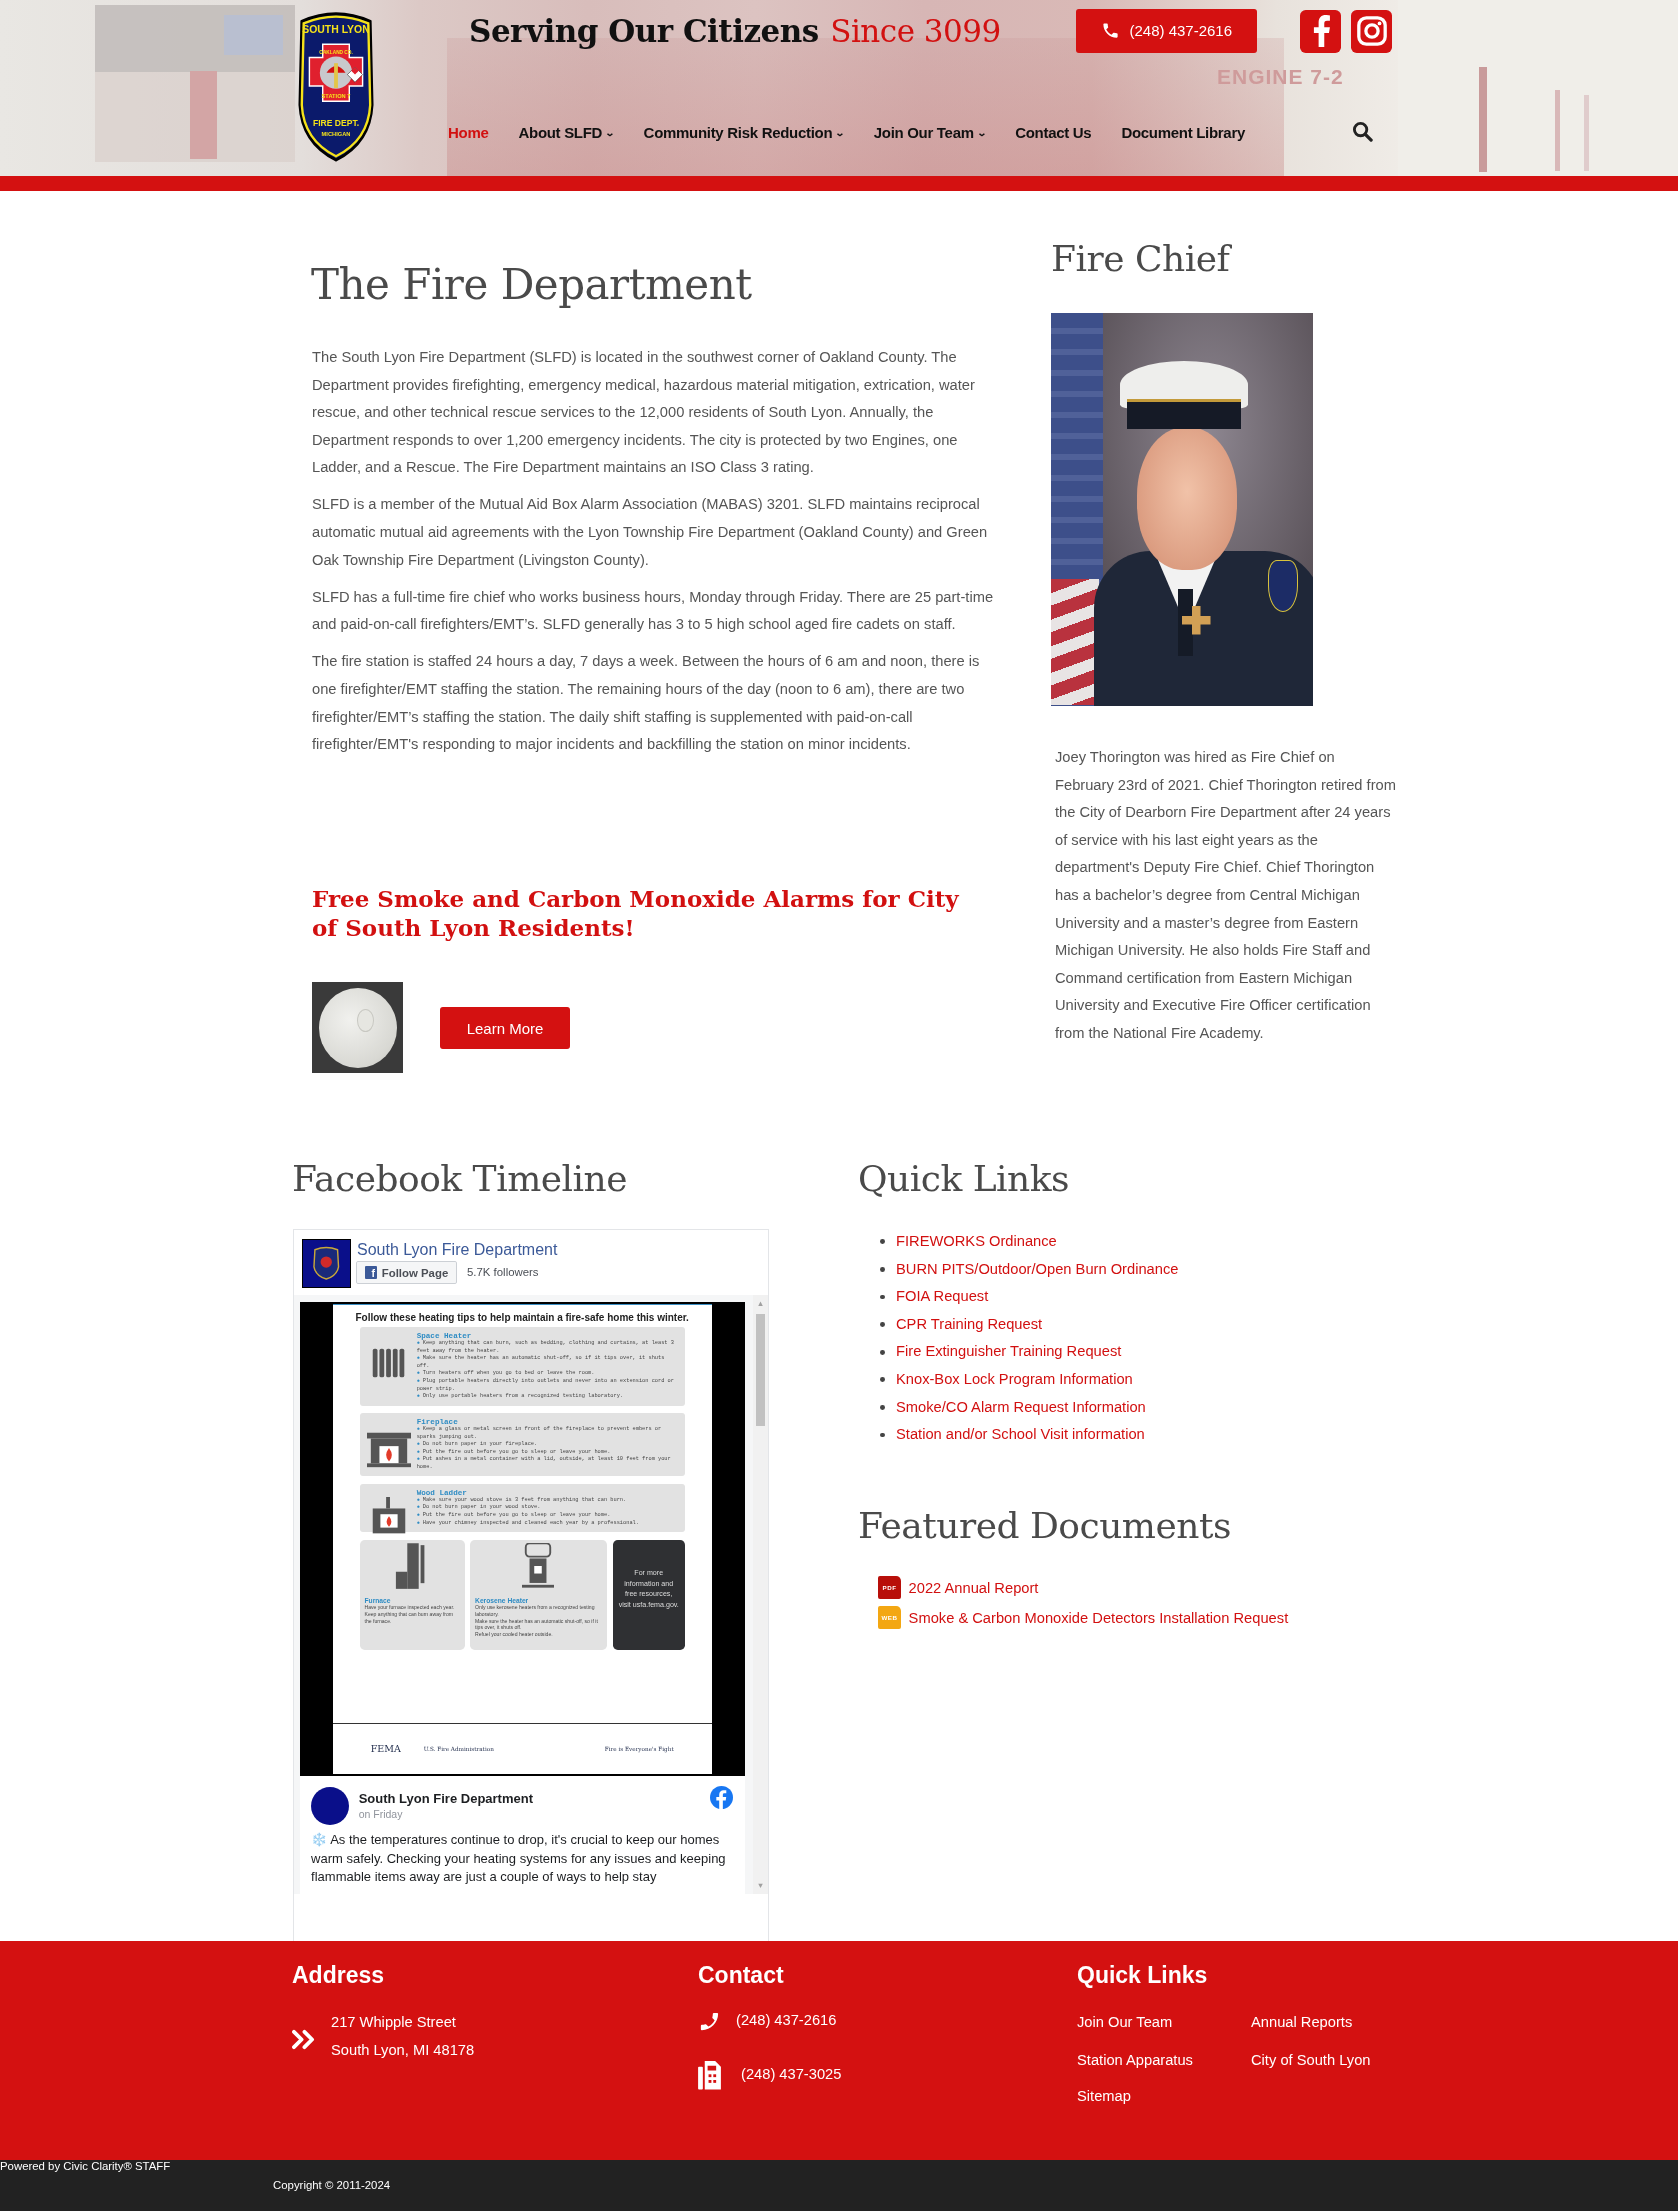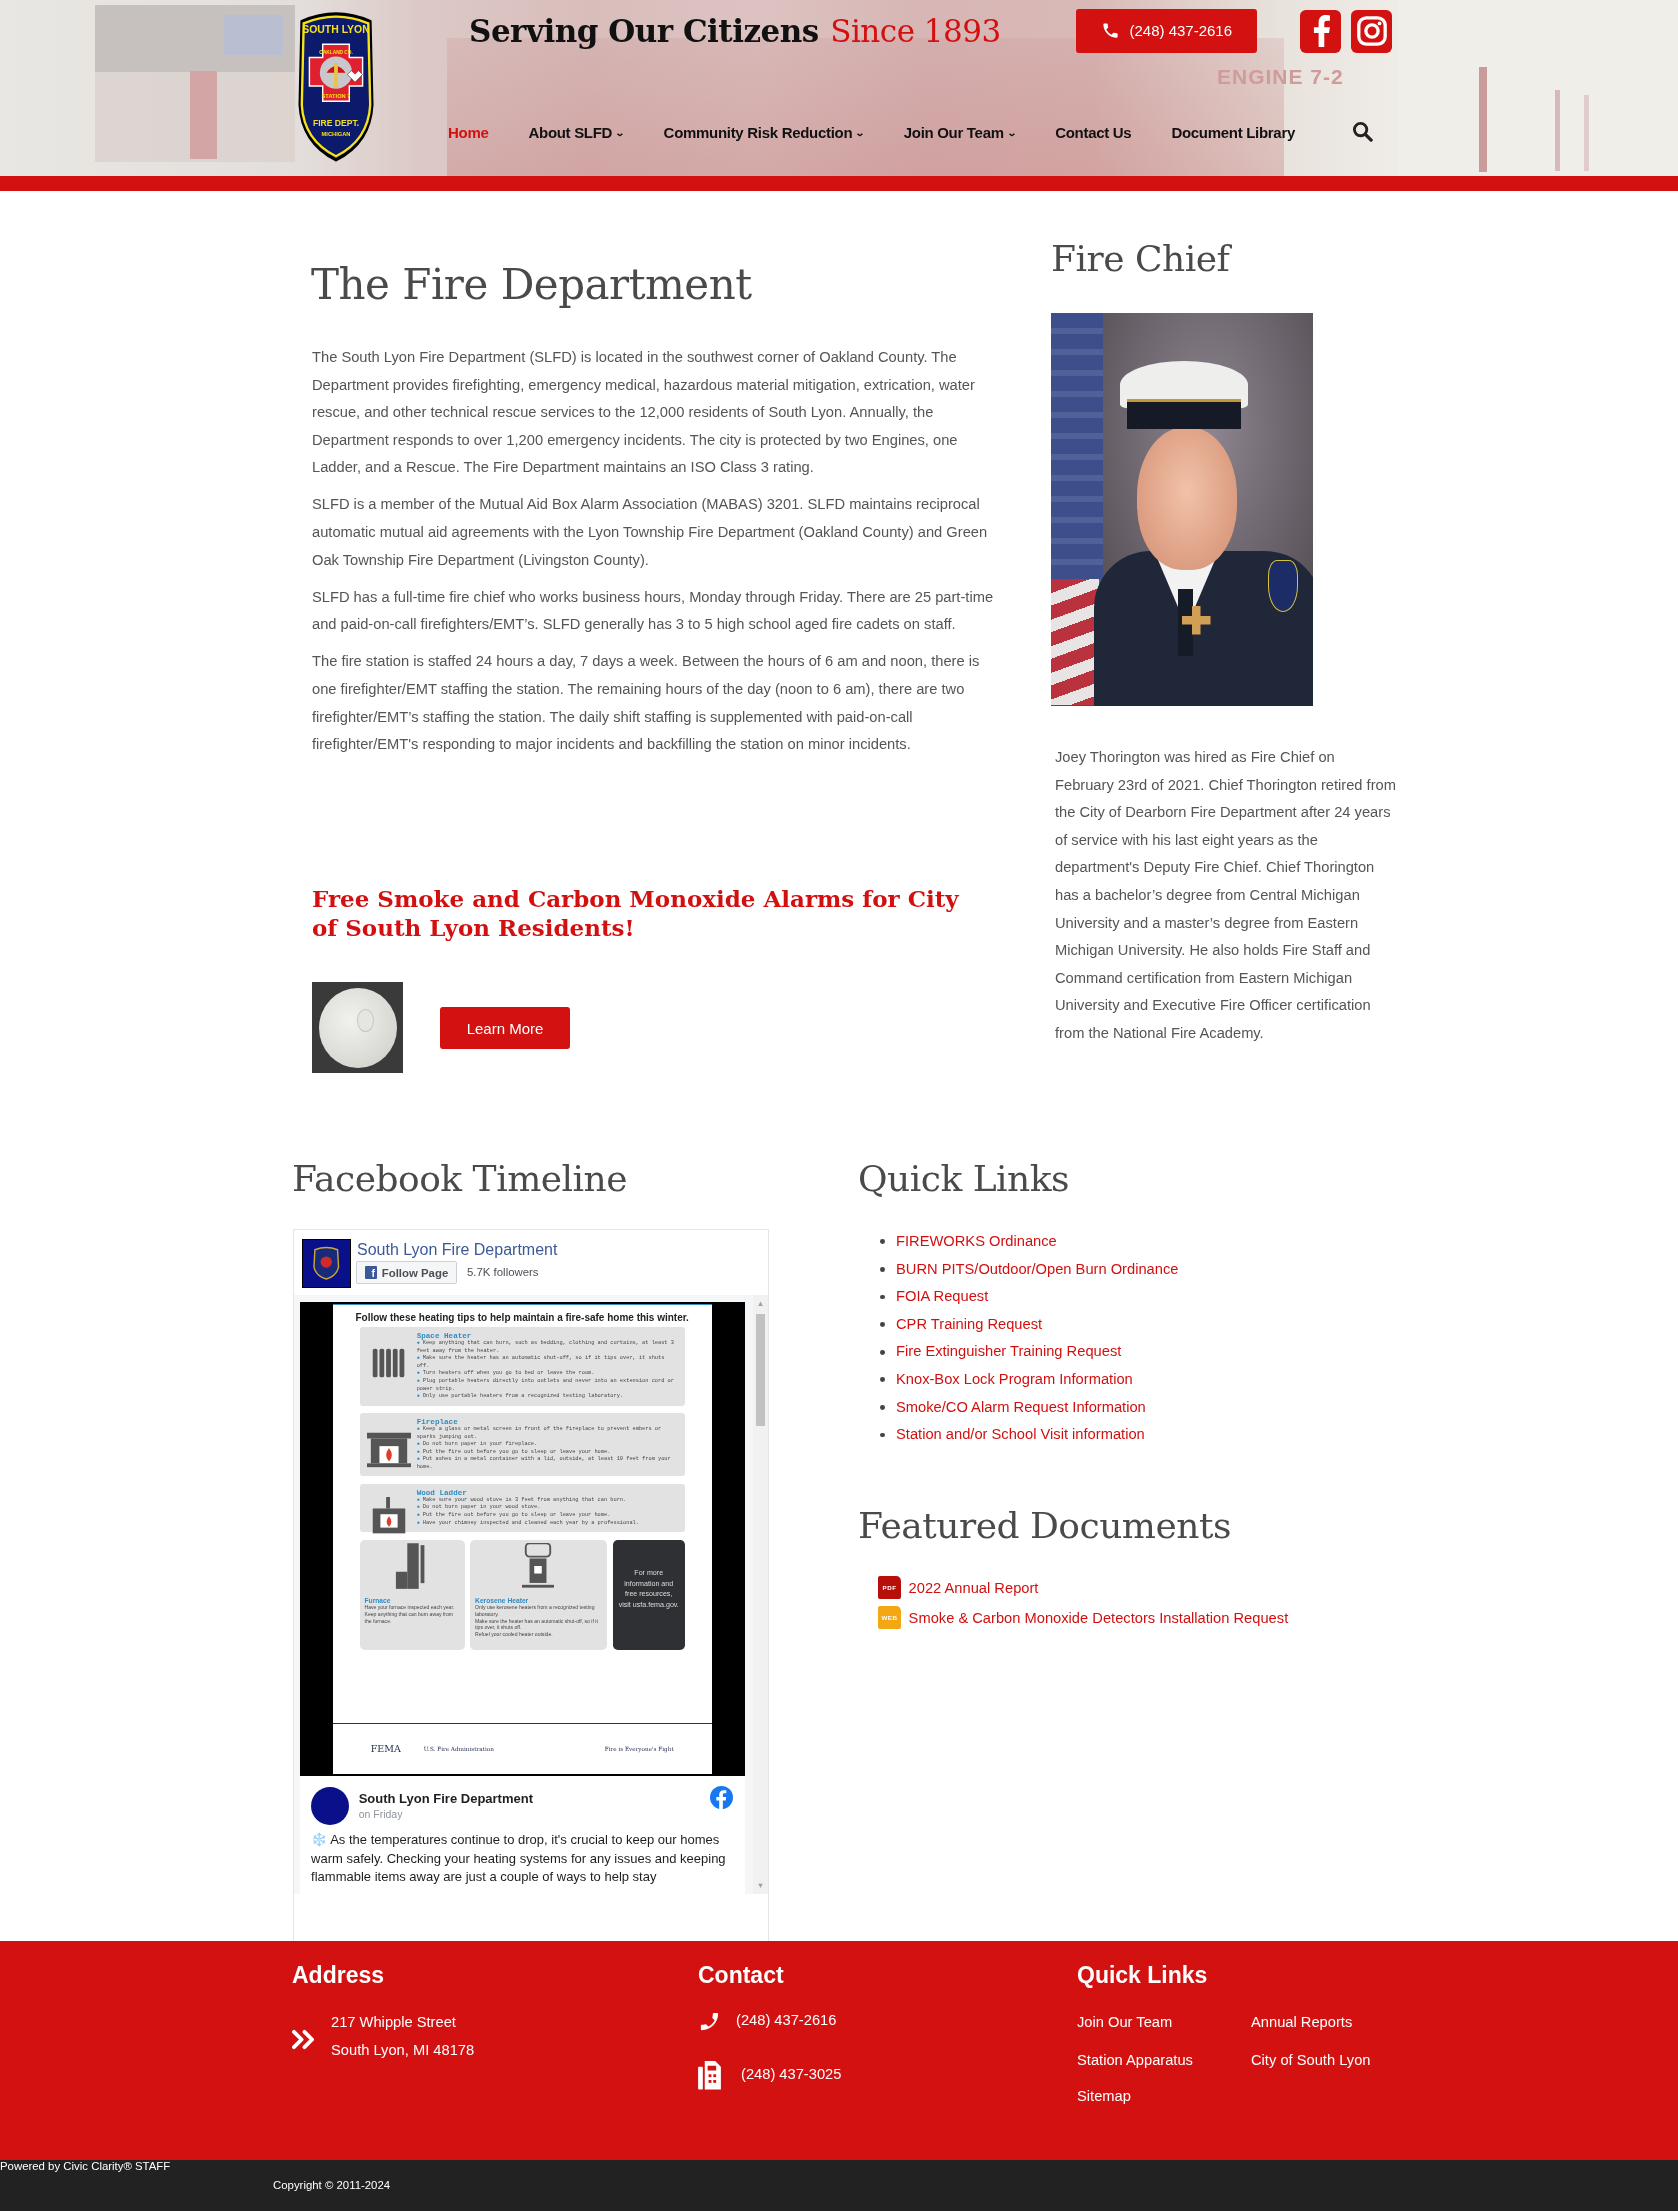--- a/index.html
+++ b/index.html
@@ -23,21 +23,21 @@
   .logo { position: absolute; left: 296px; top: 9.5px; width: 80px; height: 152px; }
   .tagline { position: absolute; left: 469px; top: 13.3px; font-family: "DejaVu Serif", serif; font-weight: bold; font-size: 31px; color: #111; letter-spacing: -0.5px; white-space: nowrap; }
   .tagline .since { color: #d21010; margin-left: 11.4px; font-weight: normal; }
 
   .phone-btn { position: absolute; left: 1076px; top: 8.6px; width: 181px; height: 44px; background: #d41111; border-radius: 2.9px; color: #fff; display: flex; align-items: center; justify-content: center; gap: 9.5px; font-family: "Liberation Sans", sans-serif; font-size: 15px; }
   .phone-btn svg { width: 19px; height: 19px; }
   .social { position: absolute; top: 9.5px; width: 41px; height: 43px; background: #d41111; border-radius: 5.7px; display: flex; align-items: center; justify-content: center; }
   .social.fb { left: 1300px; }
   .social.ig { left: 1351px; }
 
-  .nav { position: absolute; top: 121px; left: 448px; display: flex; align-items: center; height: 23px; gap: 10px; }
+  .nav { position: absolute; top: 121px; left: 448px; display: flex; align-items: center; height: 23px; }
   .nav-item { font-family: "Liberation Sans", sans-serif; font-weight: bold; font-size: 15px; color: #111; margin-right: 30px; white-space: nowrap; display: flex; align-items: center; gap: 3.8px; letter-spacing: -0.3px; }
   .nav-item.active { color: #d21010; }
   .chev { font-size: 9.5px; display: inline-block; transform: scaleX(1.3); }
   .search-icon { position: absolute; left: 1352px; top: 121px; width: 21px; height: 21px; }
 
   .red-bar { position: absolute; left: 0; top: 176px; width: 1679px; height: 15px; background: #d41111; }
 
   
   h1.section { font-family: "DejaVu Serif", serif; font-weight: normal; color: #4a4a4a; letter-spacing: -0.5px; }
   .fd-title { position: absolute; left: 311px; top: 260px; font-size: 42px; }
@@ -140,21 +140,21 @@
     <rect x="40" y="56" width="4" height="26" fill="#e3c646"></rect>
     <path d="M62 60 L70 68 L62 76 L54 68 Z" fill="#fff" stroke="#000" stroke-width=".5"></path>
     <path d="M62 60 L66 64 L62 68 L58 64 Z" fill="#e0202e"></path>
     <text x="42" y="46" font-size="5" font-weight="bold" fill="#f5e21a" text-anchor="middle" font-family="Liberation Sans, sans-serif">OAKLAND CO.</text>
     <text x="42" y="93" font-size="6" font-weight="bold" fill="#f5e21a" text-anchor="middle" font-family="Liberation Sans, sans-serif">STATION 7</text>
     <text x="42" y="122" font-size="9" font-weight="bold" fill="#f5e21a" text-anchor="middle" font-family="Liberation Sans, sans-serif">FIRE DEPT.</text>
     <text x="42" y="133" font-size="6" font-weight="bold" fill="#f5e21a" text-anchor="middle" font-family="Liberation Sans, sans-serif">MICHIGAN</text>
   </svg>
 
   <div class="tagline">
-    <span>Serving Our Citizens</span><span class="since">Since 1893</span>
+    <span>Serving Our Citizens</span><span class="since">Since 3099</span>
   </div>
 
   <a class="phone-btn">
     <svg viewBox="0 0 24 24">
         <path fill="#fff" d="M20 15.5c-1.2 0-2.4-.2-3.6-.6-.3-.1-.7 0-1 .2l-2.2 2.2c-2.8-1.4-5.1-3.8-6.6-6.6l2.2-2.2c.3-.3.4-.7.2-1-.3-1.1-.5-2.3-.5-3.5 0-.6-.4-1-1-1H4c-.6 0-1 .4-1 1 0 9.4 7.6 17 17 17 .6 0 1-.4 1-1v-3.5c0-.6-.4-1-1-1z"></path>
       </svg>
     <span>(248) 437-2616</span>
   </a>
 
   <a class="social fb">

